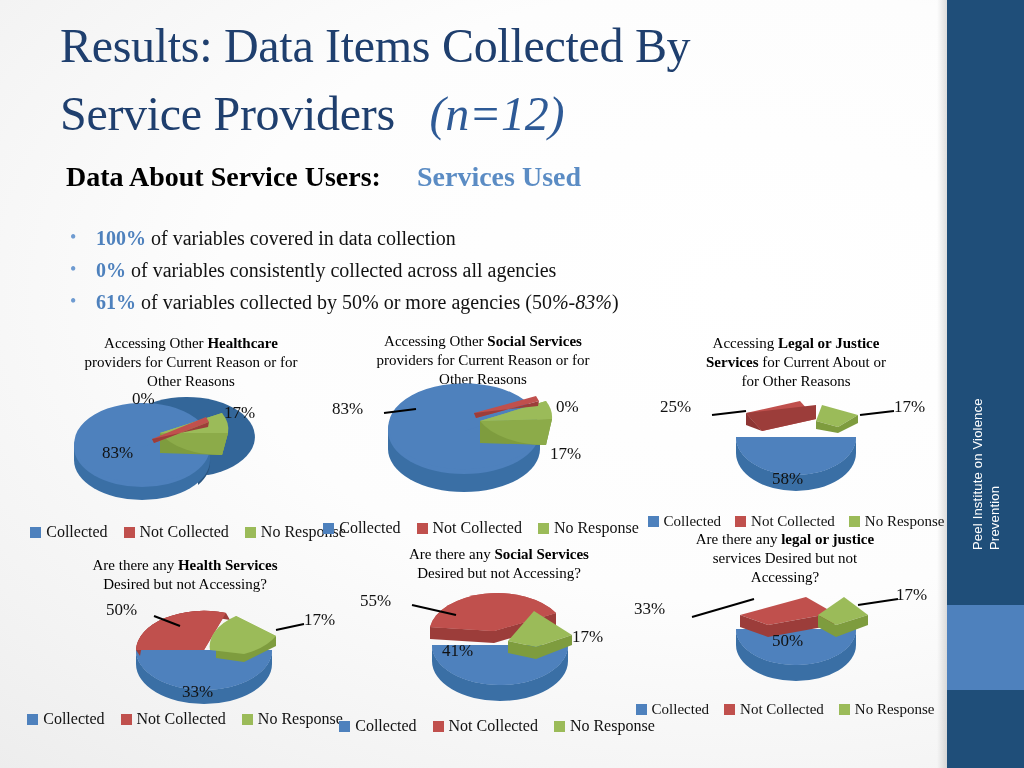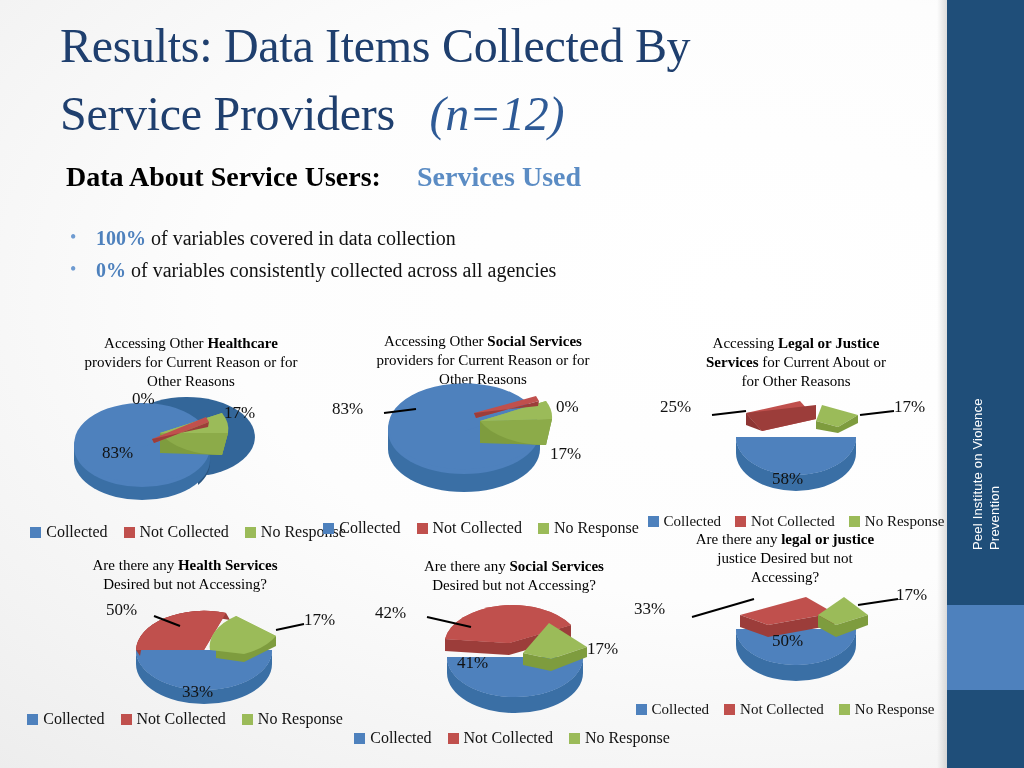--- a/index.html
+++ b/index.html
@@ -139,20 +139,23 @@
     <span>Data About Service Users:</span><span class="accent">Services Used</span>
   </div>
 
   <div id="bullets">
     <div class="bullet">
       <span class="pct">100%</span><span> of variables covered in data collection</span>
     </div>
     <div class="bullet">
       <span class="pct">0%</span><span> of variables consistently collected across all agencies</span>
     </div>
+    <div class="bullet">
+      <span class="pct">61%</span><span> of variables collected by 50% or more agencies (50</span><span class="rng">%-83%</span><span>)</span>
+    </div>
   </div>
 
   <div class="chart" style="left:36px; top:334px; width:310px;">
     <div class="chart-title">
       <span>Accessing Other </span><b>Healthcare</b><br>
       <span>providers for Current Reason or for</span><br>
       <span>Other Reasons</span>
     </div>
     <div class="plot" style="height:128px;">
       <svg width="310" height="128" viewBox="0 0 310 128">
@@ -332,21 +335,21 @@
           <i class="swatch sw-red"></i>
           <span>Not Collected</span>
         </span>
       <span class="li">
           <i class="swatch sw-green"></i>
           <span>No Response</span>
         </span>
     </div>
   </div>
 
-  <div class="chart" style="left:359px; top:545px; width:310px;margin-top:12px;">
+  <div class="chart" style="left:344px; top:545px; width:310px;">
     <div class="chart-title">
       <span>Are there any </span><b>Social Services</b><br>
       <span>Desired but not Accessing?</span>
     </div>
     <div class="plot" style="height:132px;">
       <svg width="310" height="132" viewBox="0 0 310 132">
 
         <g>
           <path d="M88,62 a68,40 0 0,0 136,0 L224,78 a68,40 0 0,1 -136,0 Z" fill="#3A6FA5"></path>
           <path d="M88,62 a68,40 0 0,0 136,0 Z" fill="#4E81BD"></path>
@@ -358,21 +361,21 @@
           <path d="M86,44 L86,56 L150,60 L212,42 L212,30 L150,48 Z" fill="#9C3D3A"></path>
           <path d="M86,44 A68,40 0 0,1 212,30 L150,48 Z" fill="#C0504D"></path>
         </g>
 
         <g>
           <path d="M164,58 L190,28 L228,52 L192,64 Z" fill="#9BBB59"></path>
           <path d="M164,58 L192,64 L228,52 L228,62 L192,76 L164,70 Z" fill="#7E9C3E"></path>
         </g>
         <path d="M68,22 L112,32" stroke="#000" stroke-width="2" fill="none"></path>
       </svg>
-      <div class="dlabel" style="left:16px; top:8px;">42%</div>
+      <div class="dlabel" style="left:16px; top:8px;">55%</div>
       <div class="dlabel" style="left:228px; top:44px;">17%</div>
       <div class="dlabel" style="left:98px; top:58px;text-align:center;">41%</div>
     </div>
     <div class="legend" style="margin-top:2px; margin-left:-4px;">
       <span class="li">
           <i class="swatch sw-blue"></i>
           <span>Collected</span>
         </span>
       <span class="li">
           <i class="swatch sw-red"></i>
@@ -381,21 +384,21 @@
       <span class="li">
           <i class="swatch sw-green"></i>
           <span>No Response</span>
         </span>
     </div>
   </div>
 
   <div class="chart" style="left:630px; top:530px; width:310px;">
     <div class="chart-title">
       <span>Are there any  </span><b>legal or justice</b><br>
-      <span>justice Desired but not</span><br>
+      <span>services Desired but not</span><br>
       <span>Accessing?</span>
     </div>
     <div class="plot" style="height:110px;">
       <svg width="310" height="110" viewBox="0 0 310 110">
 
         <g>
           <path d="M106,42 a60,36 0 0,0 120,0 L226,58 a60,36 0 0,1 -120,0 Z" fill="#3A6FA5"></path>
           <path d="M106,42 a60,36 0 0,0 120,0 Z" fill="#4E81BD"></path>
           <path d="M106,42 L166,42 L226,42 a60,36 0 0,1 -120,0 Z" fill="#4E81BD"></path>
         </g>

